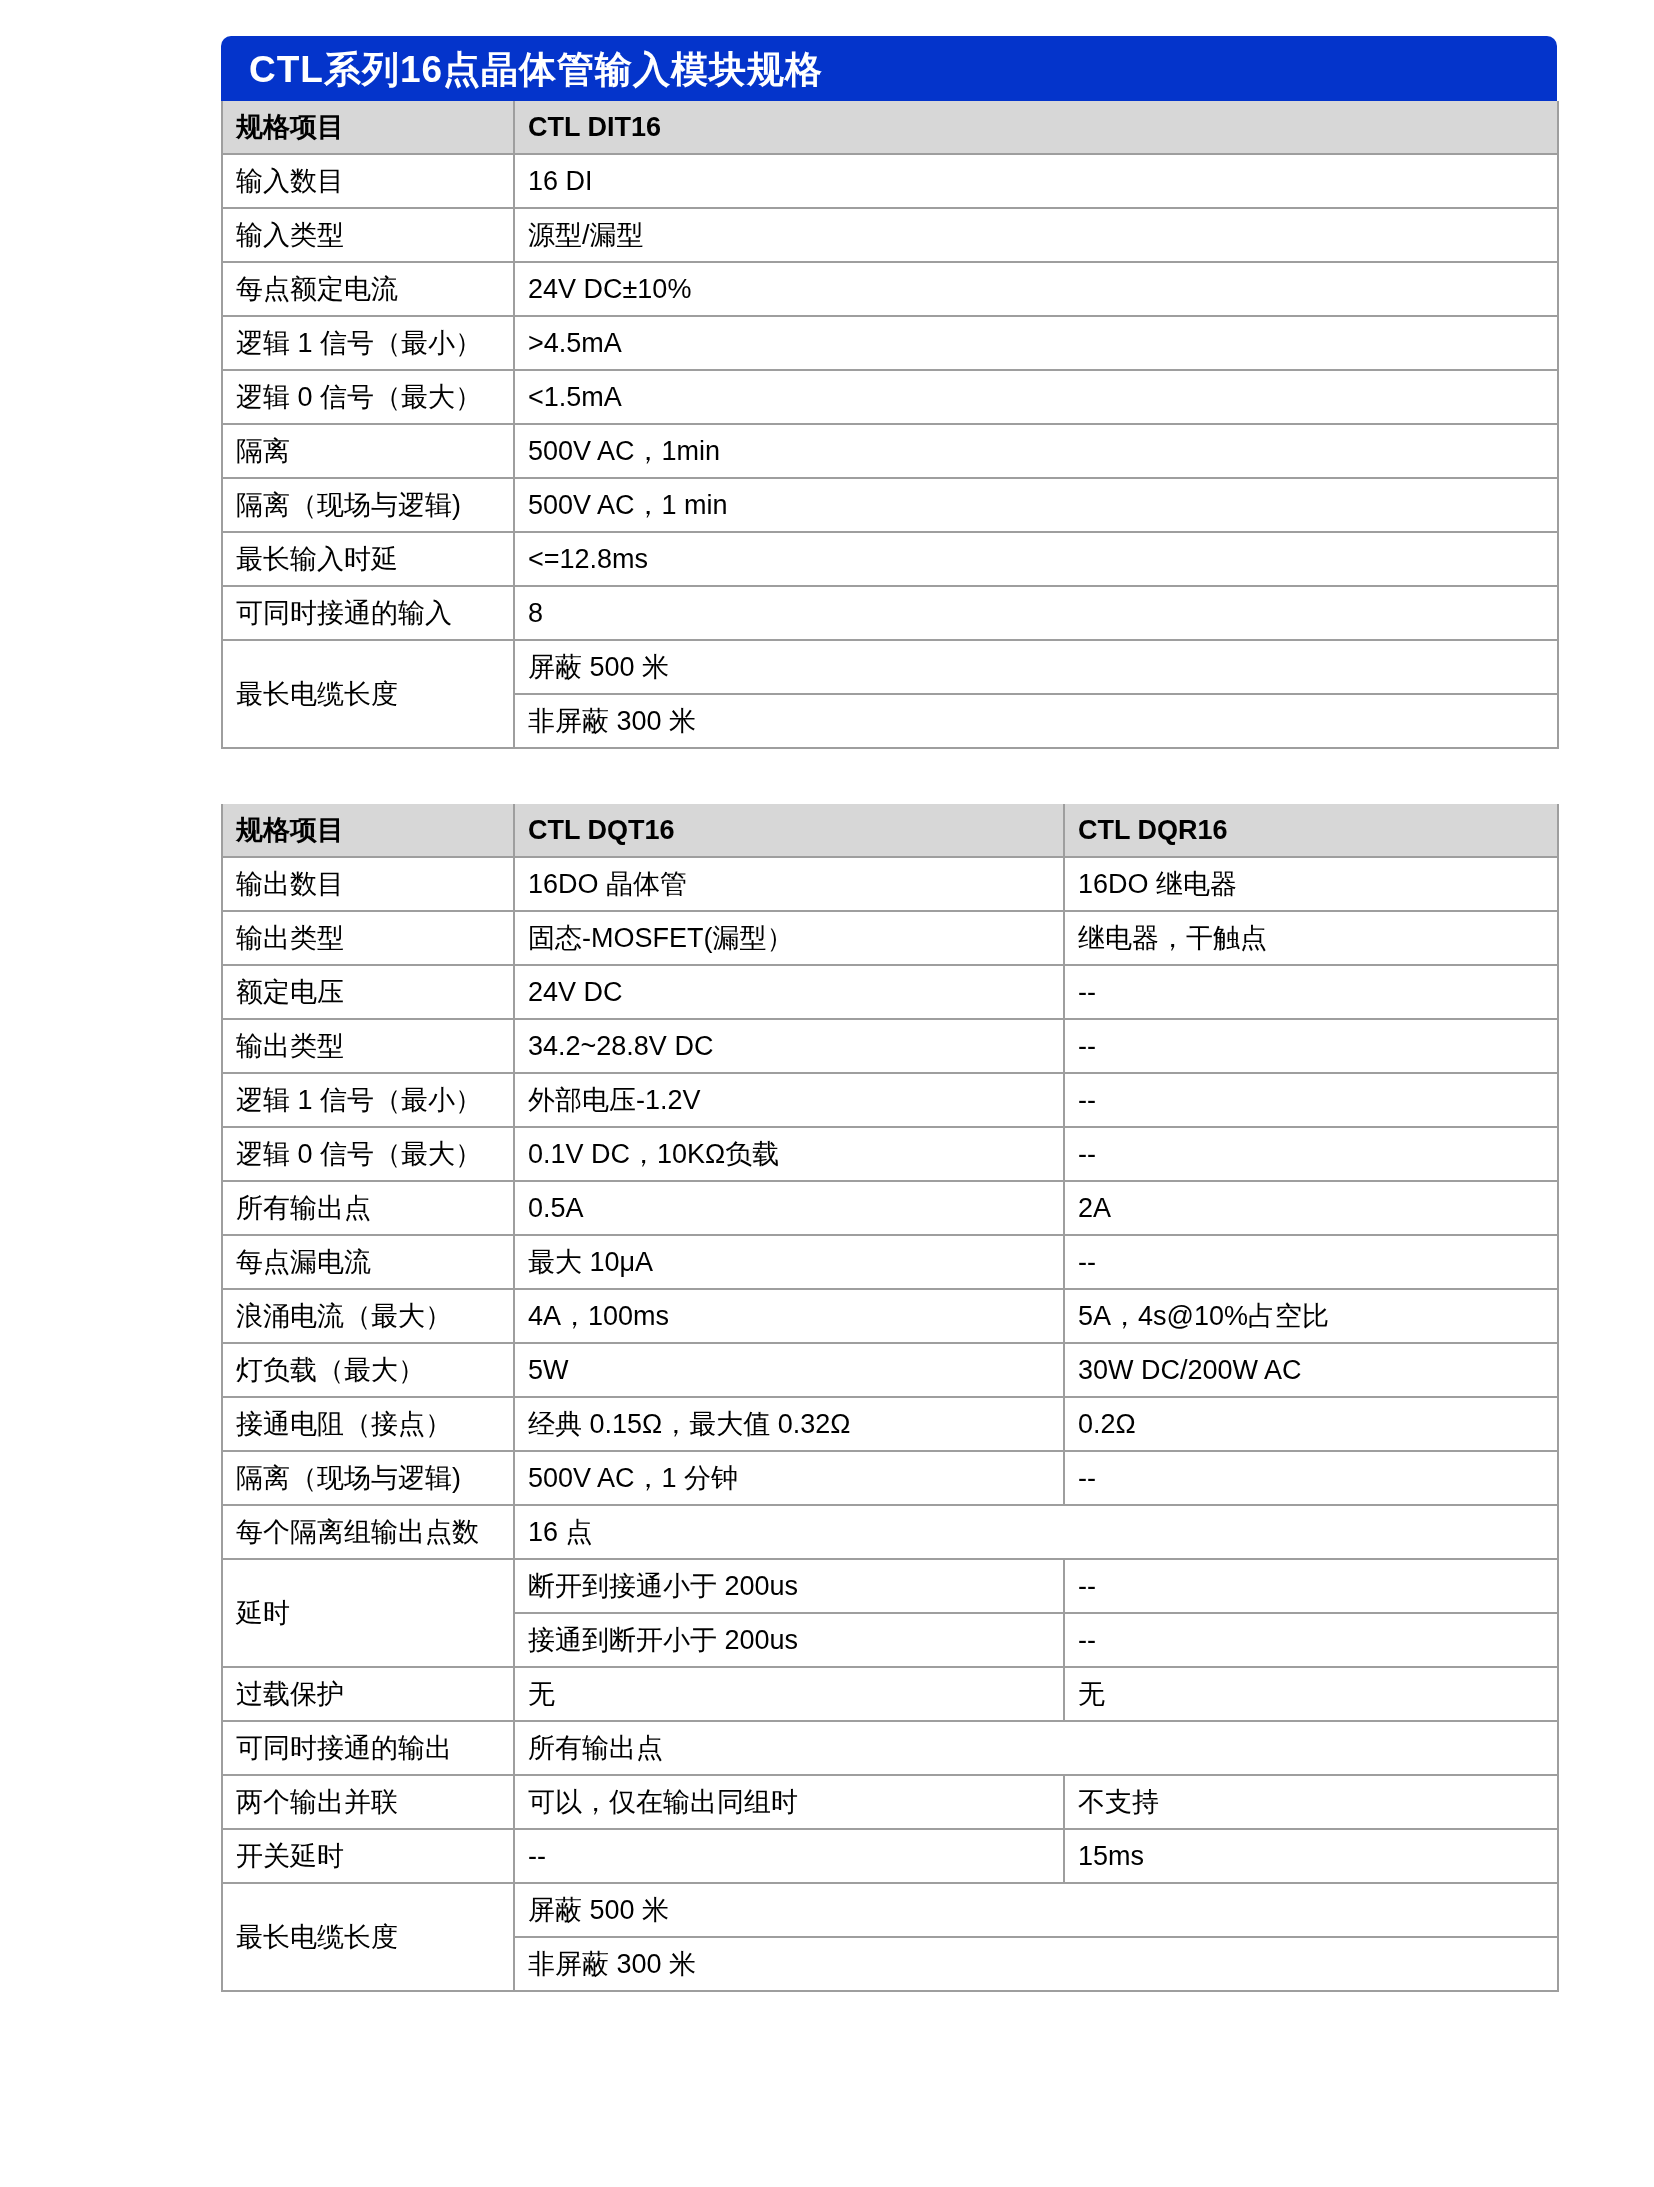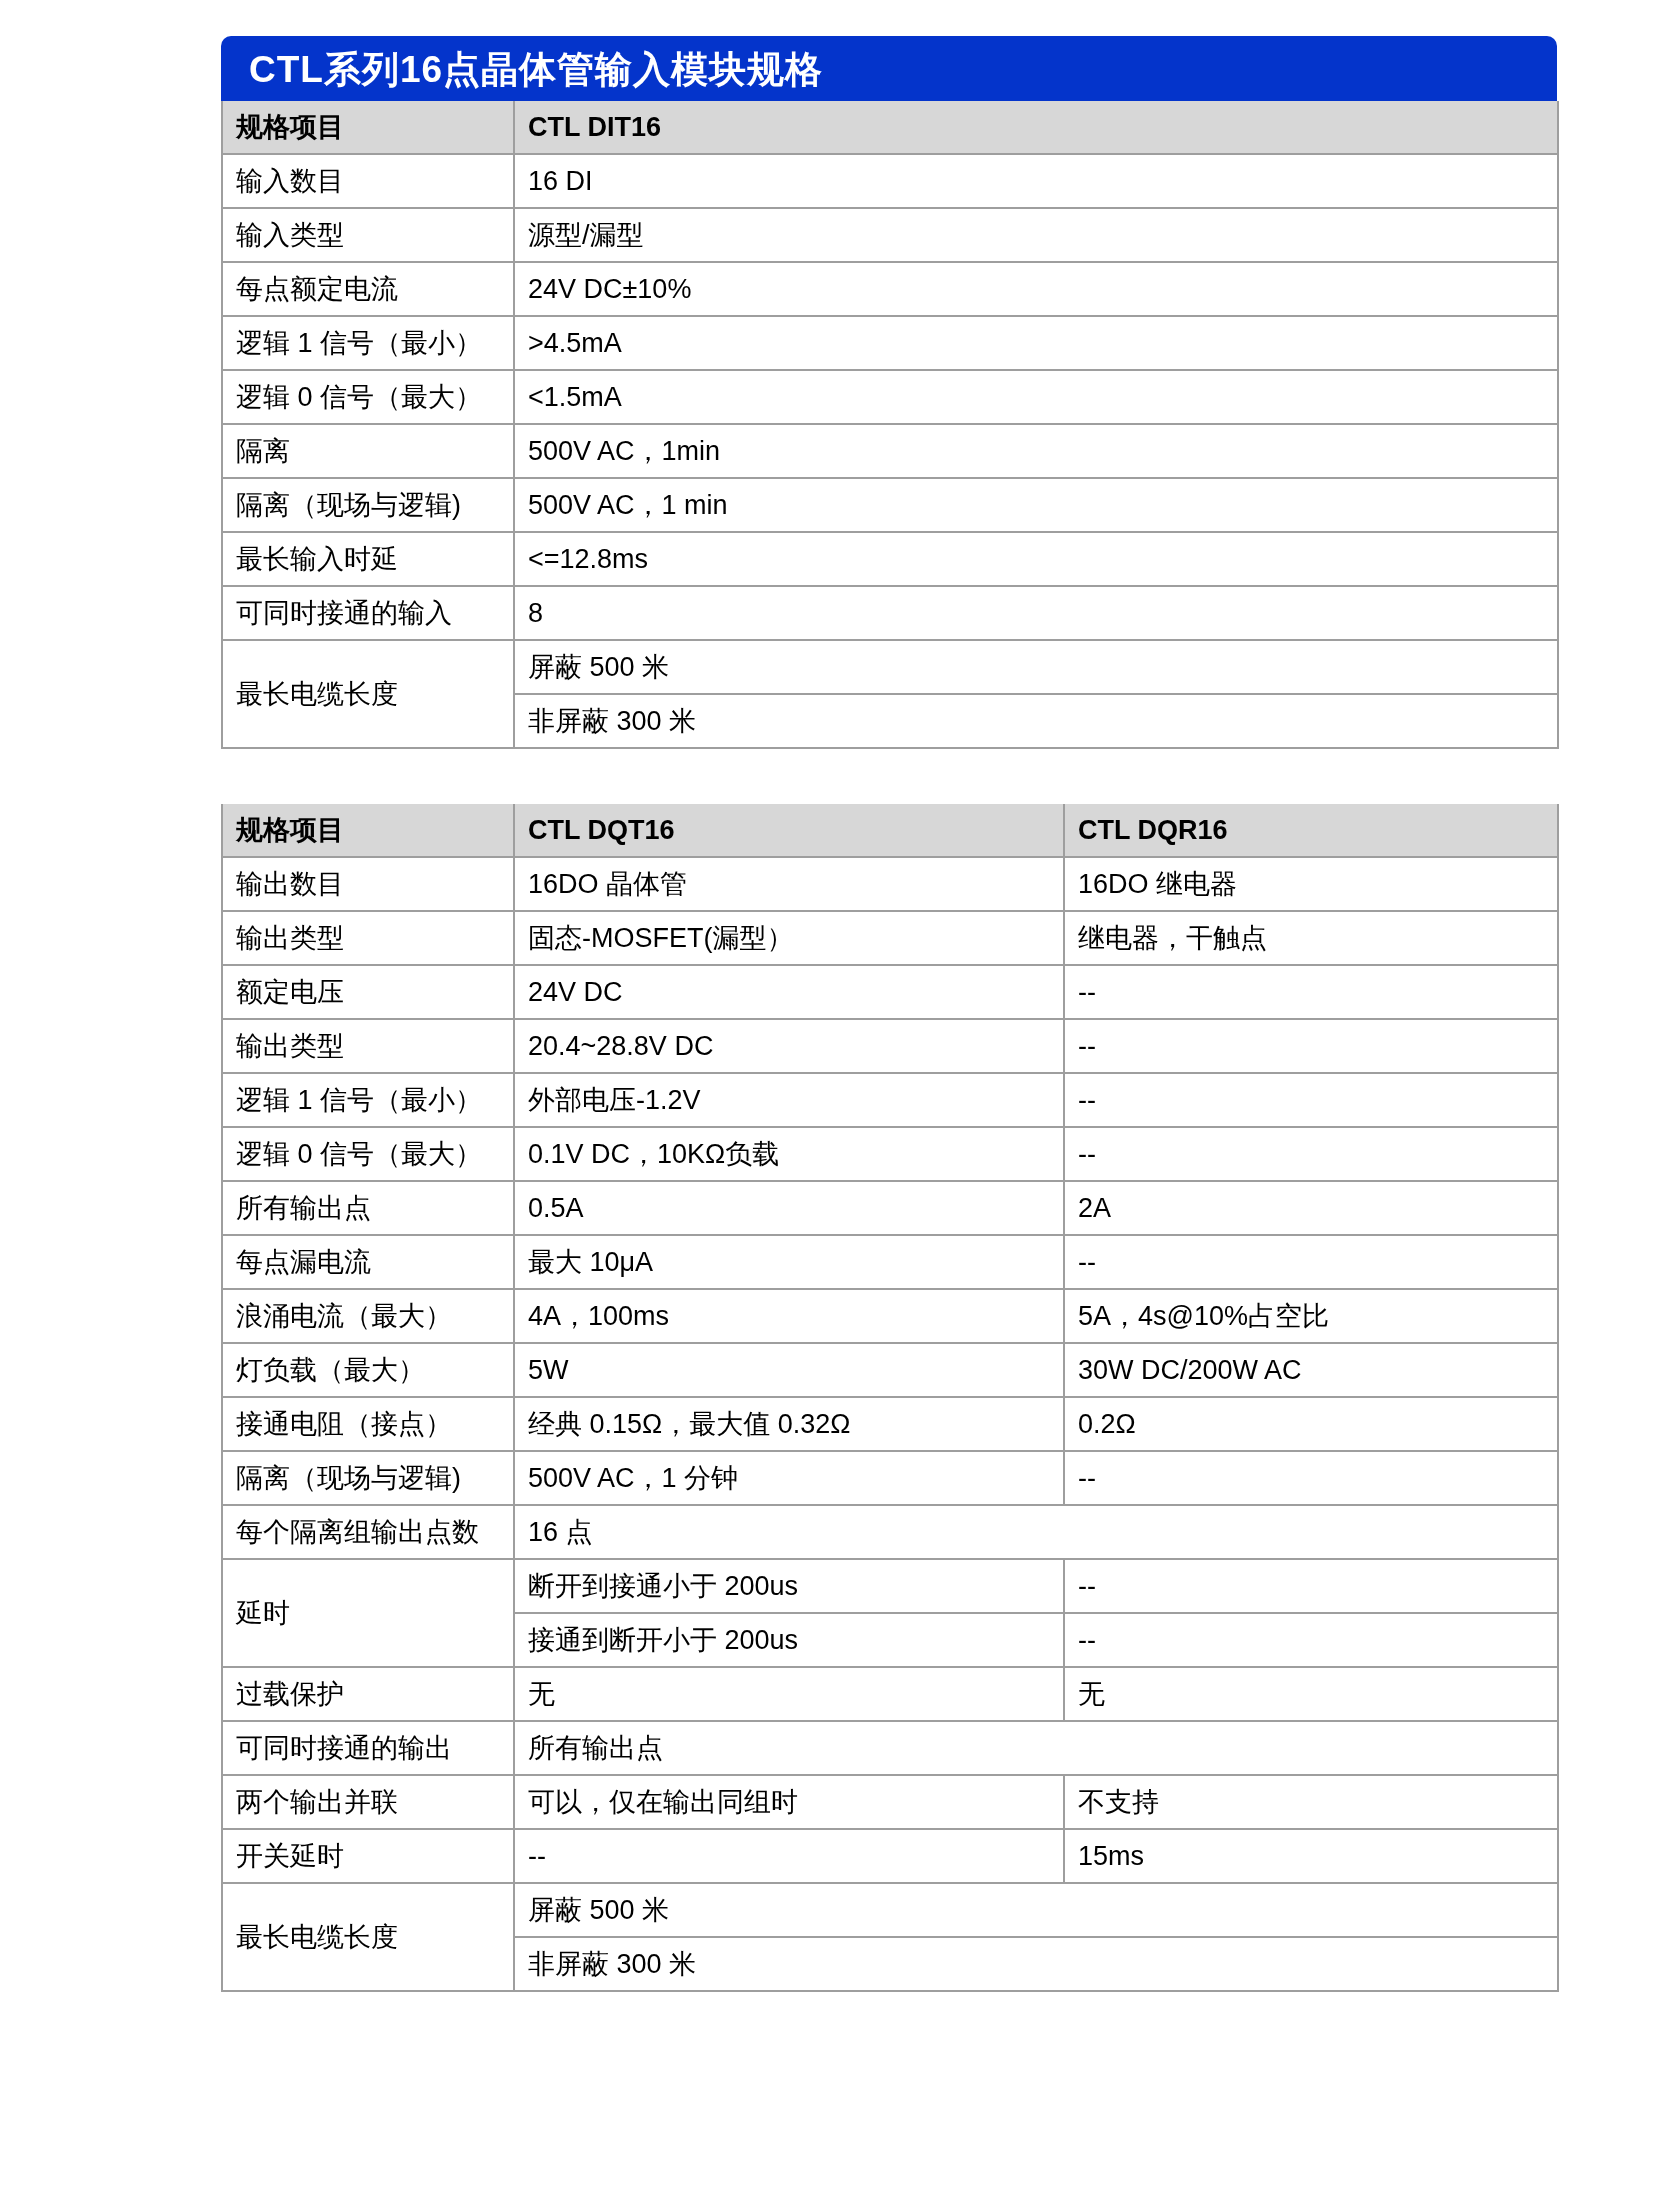--- a/index.html
+++ b/index.html
@@ -154,21 +154,21 @@
           <td>固态-MOSFET(漏型）</td>
           <td>继电器，干触点</td>
         </tr>
         <tr>
           <td>额定电压</td>
           <td>24V DC</td>
           <td>--</td>
         </tr>
         <tr>
           <td>输出类型</td>
-          <td>20.4~28.8V DC</td>
+          <td>34.2~28.8V DC</td>
           <td>--</td>
         </tr>
         <tr>
           <td>逻辑 1 信号（最小）</td>
           <td>外部电压-1.2V</td>
           <td>--</td>
         </tr>
         <tr>
           <td>逻辑 0 信号（最大）</td>
           <td>0.1V DC，10KΩ负载</td>

